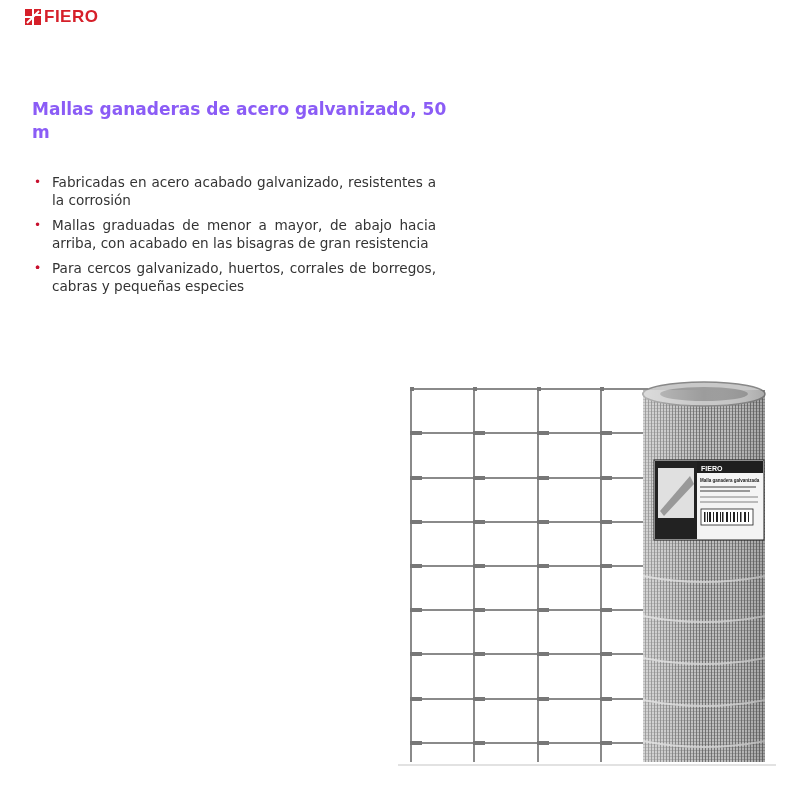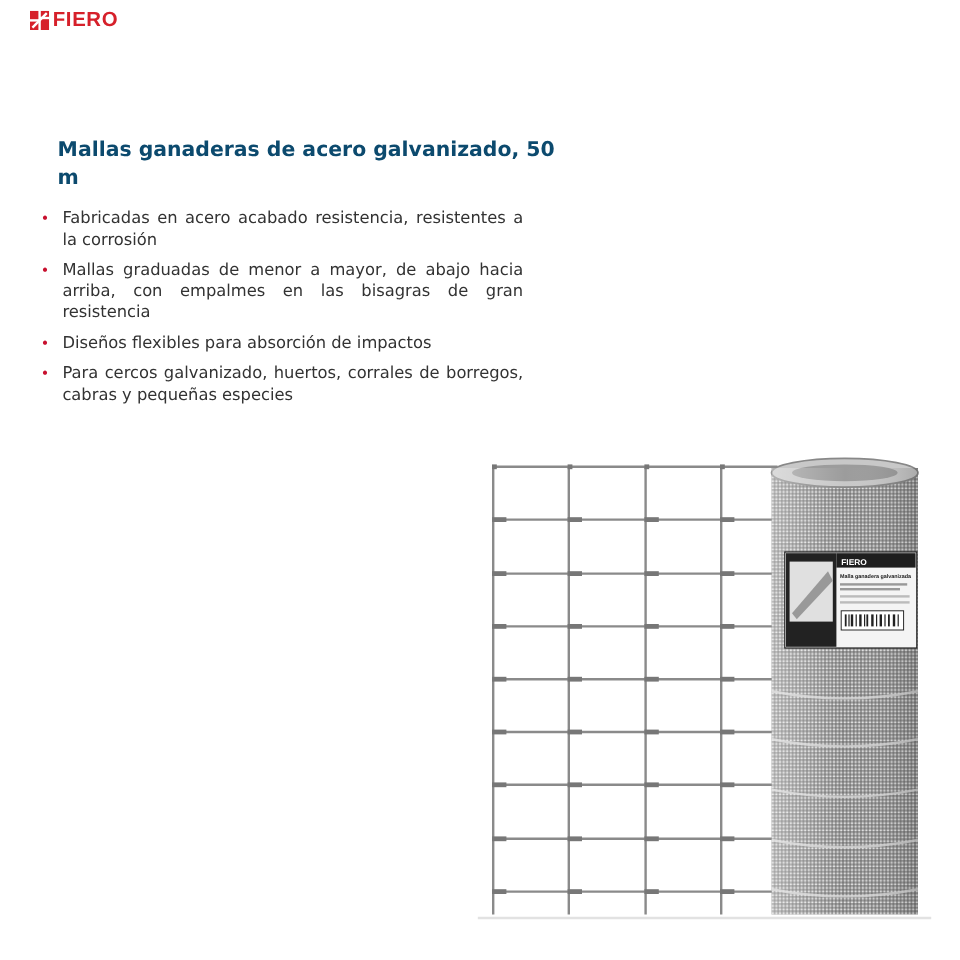--- a/index.html
+++ b/index.html
@@ -7,23 +7,23 @@
     width: 800px; height: 800px; background: #ffffff; position: relative; overflow: hidden;
     font-family: "DejaVu Sans", sans-serif; color: #4a4a4a;
   }
   .logo { position: absolute; left: 25px; top: 7px; height: 20px; display: flex; align-items: center; }
   .logo-mark { width: 16px; height: 16px; margin-right: 3px; }
   .logo-text {
     font-family: "Liberation Sans", sans-serif; font-weight: bold; font-size: 17px;
     color: #d6202a; letter-spacing: 0.5px; line-height: 20px;
   }
   .title {
-    position: absolute; left: 32px; top: 98px; width: 420px; margin: 16px;
+    position: absolute; left: 32px; top: 98px; width: 420px; margin: 0;
     font-family: "DejaVu Sans", sans-serif; font-weight: bold; font-size: 17px; line-height: 23px;
-    color: #0c4a6e;
+    color: #8b5cf6;
   }
   .bullets { position: absolute; left: 32px; top: 174px; width: 404px; margin: 0; padding: 0; list-style: none; }
   .bullets li {
     position: relative; padding-left: 20px; margin-bottom: 8px;
     font-size: 13.6px; line-height: 17.5px; color: #333; text-align: justify;
   }
   .bullets li .dot {
     position: absolute; left: 2px; top: 0; color: #c8102e; font-size: 12px; line-height: 17.5px;
   }
   .product { position: absolute; left: 398px; top: 376px; width: 380px; height: 392px; }
@@ -39,23 +39,23 @@
     <rect x="0" y="9" width="7" height="7" fill="#d6202a"></rect>
     <rect x="9" y="7" width="7" height="9" fill="#d6202a"></rect>
     <path d="M2 14 L14 2" stroke="#fff" stroke-width="2"></path>
   </svg>
   <span class="logo-text">FIERO</span>
 </div>
 
 <h1 class="title">Mallas ganaderas de acero galvanizado, 50 m</h1>
 
 <ul class="bullets">
-  <li><span class="dot">•</span><span>Fabricadas en acero acabado resistencia, resistentes a la corrosión</span></li>
-  <li><span class="dot">•</span><span>Mallas graduadas de menor a mayor, de abajo hacia arriba, con empalmes en las bisagras de gran resistencia</span></li>
-  <li><span class="dot">•</span><span>Diseños flexibles para absorción de impactos</span></li>
+  <li><span class="dot">•</span><span>Fabricadas en acero acabado galvanizado, resistentes a la corrosión</span></li>
+  <li><span class="dot">•</span><span>Mallas graduadas de menor a mayor, de abajo hacia arriba, con acabado en las bisagras de gran resistencia</span></li>
+  <li><span class="dot">•</span></li>
   <li><span class="dot">•</span><span>Para cercos galvanizado, huertos, corrales de borregos, cabras y pequeñas especies</span></li>
 </ul>
 
 <div class="product">
   <svg width="380" height="392" viewBox="0 0 380 392">
     <defs>
       <pattern id="weave" width="6" height="6" patternUnits="userSpaceOnUse">
         <rect width="6" height="6" fill="#9a9a9a"></rect>
         <path d="M0 1 H6 M0 4 H6" stroke="#e2e2e2" stroke-width="1.1"></path>
         <path d="M1.5 0 V6 M4.5 0 V6" stroke="#5e5e5e" stroke-width="0.8"></path>

